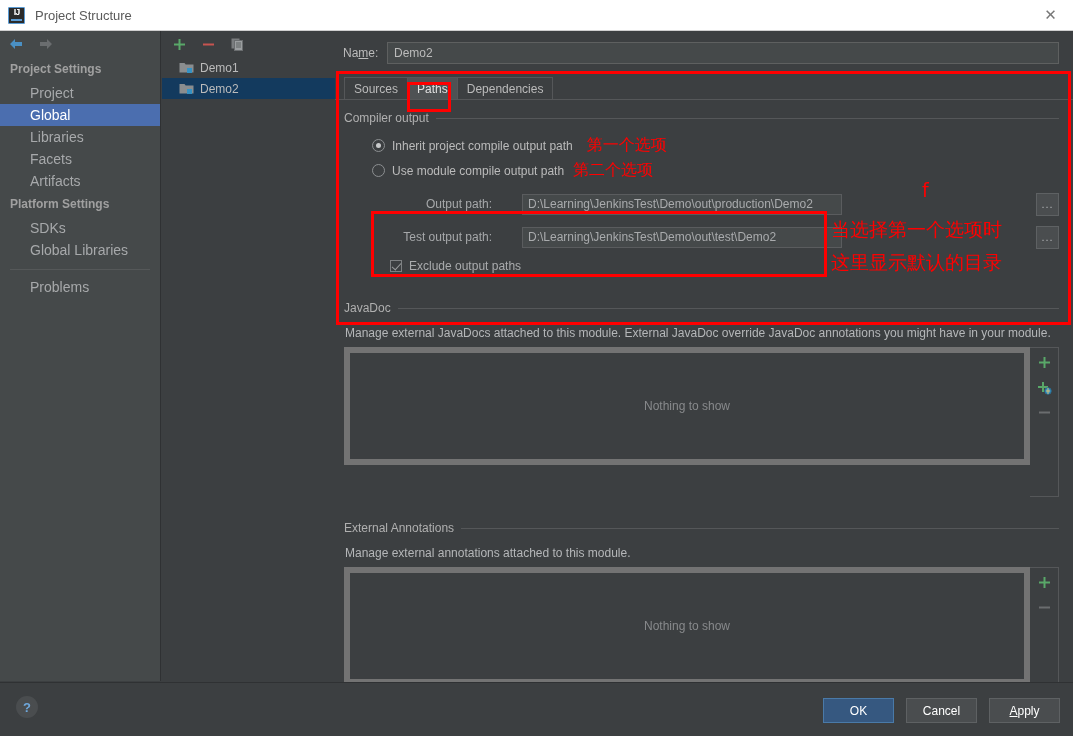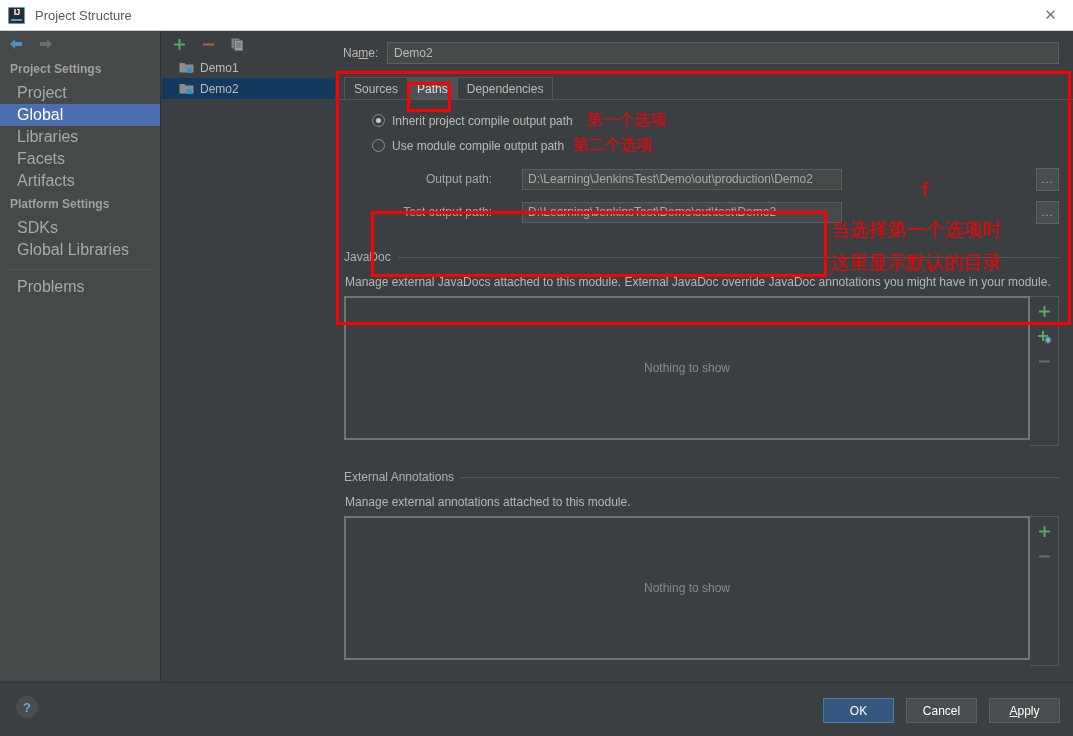--- a/index.html
+++ b/index.html
@@ -76,23 +76,23 @@
   }
   .arrow svg { display: block; }
   .sb-section {
     padding: 3px 0 3px 10px;
     font-size: 12px;
     color: #a0a0a0;
     font-weight: bold;
     line-height: 19px;
   }
   .sb-item {
-    padding-left: 17px;
+    padding-left: 30px;
     height: 22px; line-height: 22px;
-    font-size: 16px;
+    font-size: 14px;
     color: #a7a9ab;
     cursor: pointer;
   }
   .sb-item.selected {
     background: #4b6eaf;
     color: #ffffff;
   }
   .sb-sep {
     margin: 8px 10px 6px 10px;
     height: 1px; background: #555859;
@@ -253,23 +253,23 @@
   }
   .check-label { font-size: 12px; color: #a9abad; }
 
   .desc {
     font-size: 12px; color: #b5b7b9;
     margin: 11px 0 7px 1px;
   }
 
   .listbox-wrap { display: flex; }
   .listbox {
-    flex: 1; height: 144px;
-    background: #3c3f41;
-    border: 2px solid #737373;
+    flex: 1; height: 118px;
+    background: #3c3f41;
+    border: 6px solid #737373;
     position: relative;
   }
   .listbox .empty {
     position: absolute; left: 0; right: 0; top: 50%;
     transform: translateY(-50%);
     text-align: center;
     color: #888a8c; font-size: 12px;
   }
   .listbox-side {
     width: 29px; height: 150px;
@@ -411,20 +411,24 @@
 
     <div class="tabs">
       <div class="tab-underline"></div>
       <div class="tab">Sources</div>
       <div class="tab active">Paths</div>
       <div class="tab">Dependencies</div>
     </div>
 
     <div class="panel-body">
 
+      <div class="group">
+        <span class="g-label">Compiler output</span>
+        <span class="g-rule"></span>
+      </div>
 
       <div style="height:10px"></div>
 
       <div class="radio-row">
         <span class="radio checked"></span>
         <span class="radio-label">Inherit project compile output path</span>
         <span class="note-red" style="margin-left:14px">第一个选项</span>
       </div>
 
       <div class="radio-row" style="margin-top:4px">
@@ -442,20 +446,24 @@
         <span class="browse-btn">...</span>
       </div>
 
       <div class="path-row" style="margin-top:7px">
         <span class="path-label">Test output path:</span>
         <input class="path-input" readonly="" value="D:\Learning\JenkinsTest\Demo\out\test\Demo2" style="">
         <span style="flex:1"></span>
         <span class="browse-btn">...</span>
       </div>
 
+      <div class="check-row">
+        <span class="checkbox checked"></span>
+        <span class="check-label">Exclude output paths</span>
+      </div>
 
       <div style="height:14px"></div>
 
       <div class="group">
         <span class="g-label">JavaDoc</span>
         <span class="g-rule"></span>
       </div>
       <div class="desc">Manage external JavaDocs attached to this module. External JavaDoc override JavaDoc annotations you might have in your module.</div>
       <div class="listbox-wrap">
         <div class="listbox">

